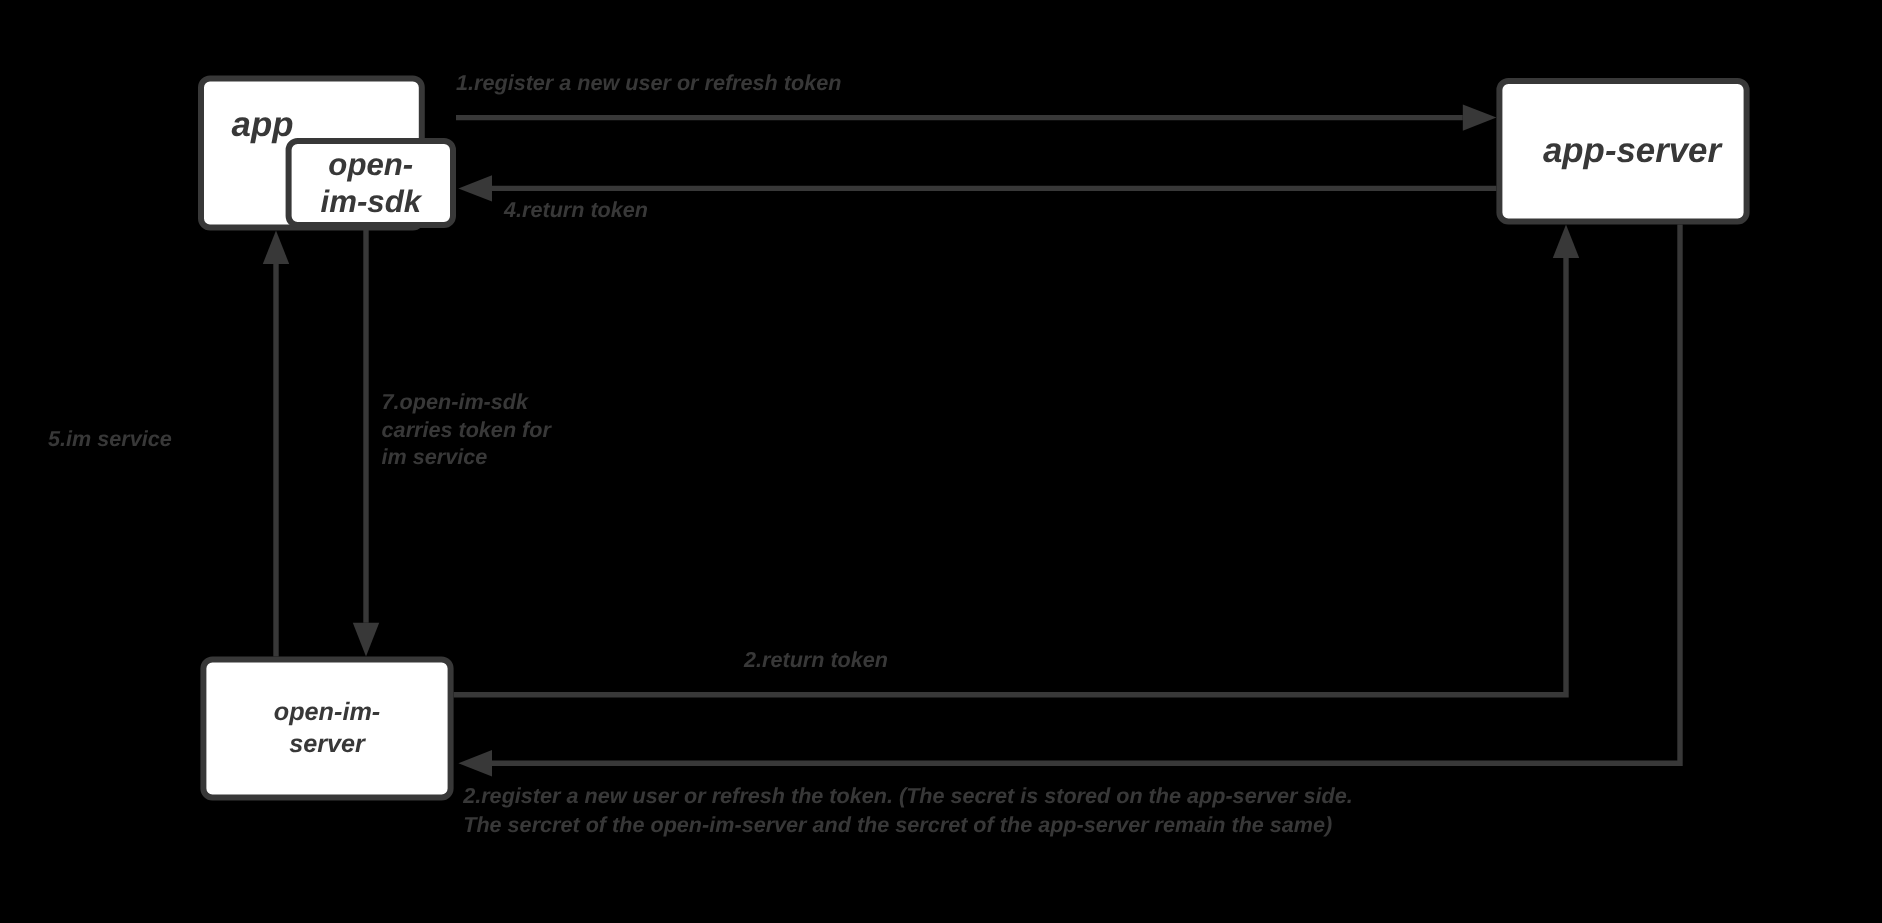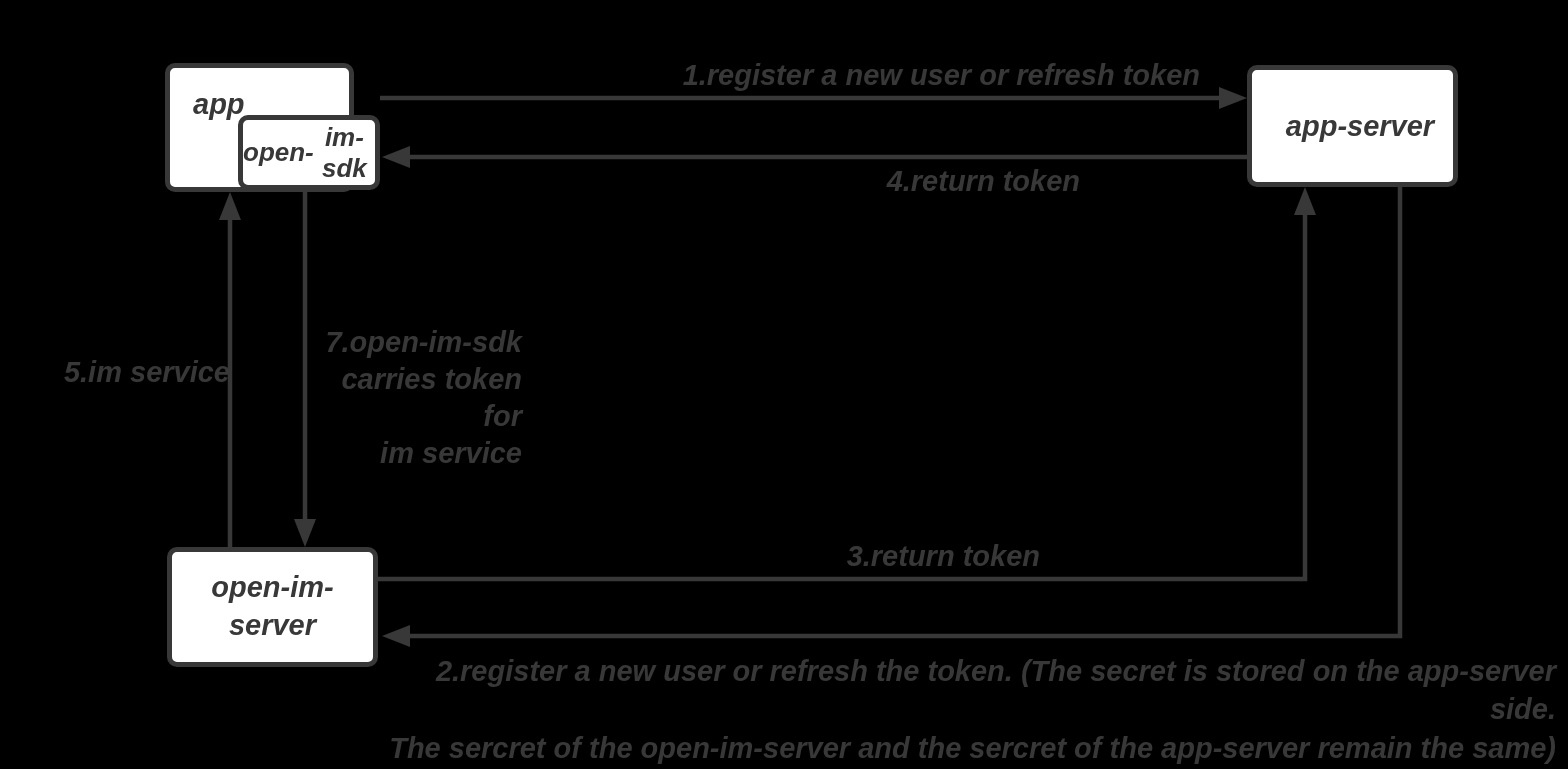--- a/index.html
+++ b/index.html
@@ -50,21 +50,21 @@
   .node-app .node-label {
     position: absolute;
     left: 23px; top: 20px;
     font-size: 29px;
   }
   .node-sdk {
     left: 238px; top: 115px;
     width: 142px; height: 75px;
     z-index: 3;
     display: flex;
-    flex-direction: row;
+    flex-direction: column;
     align-items: center;
     justify-content: center;
     font-size: 26px;
     line-height: 1.18;
     text-align: center;
   }
   .node-app-server {
     left: 1247px; top: 65px;
     width: 211px; height: 122px;
     display: flex;
@@ -73,29 +73,29 @@
     font-size: 29px;
     padding-left: 15px;
   }
   .node-im-server {
     left: 167px; top: 547px;
     width: 211px; height: 120px;
     display: flex;
     flex-direction: column;
     align-items: center;
     justify-content: center;
-    font-size: 29px;
+    font-size: 21px;
     line-height: 1.3;
     text-align: center;
   }
   .edge-label {
     position: absolute;
     z-index: 2;
-    font-size: 29px;
-    text-align: right;
+    font-size: 18px;
+    text-align: left;
     white-space: pre-line;
   }
   .label-e1 { left: 380px; top: 59px;  width: 820px; }
   .label-e4 { left: 420px; top: 165px; width: 660px; }
   .label-e6 { left: 40px;  top: 356px; width: 190px; }
   .label-e5 { left: 318px; top: 324px; width: 204px; line-height: 1.28; }
   .label-e3 { left: 620px; top: 540px; width: 420px; }
   .label-e2 { left: 386px; top: 652px; width: 1170px; line-height: 1.32; }
 </style>
 </head>
@@ -147,17 +147,17 @@
     <span>open-im-</span>
     <span>server</span>
   </div>
 
   <div class="edge-label label-e1">1.register a new user or refresh token</div>
   <div class="edge-label label-e4">4.return token</div>
   <div class="edge-label label-e6">5.im service</div>
   <div class="edge-label label-e5">7.open-im-sdk
 carries token for
 im service</div>
-  <div class="edge-label label-e3">3.return token</div>
+  <div class="edge-label label-e3">2.return token</div>
   <div class="edge-label label-e2">2.register a new user or refresh the token. (The secret is stored on the app-server side.
 The sercret of the open-im-server and the sercret of the app-server remain the same)</div>
 
 </div>
 
 </body></html>

